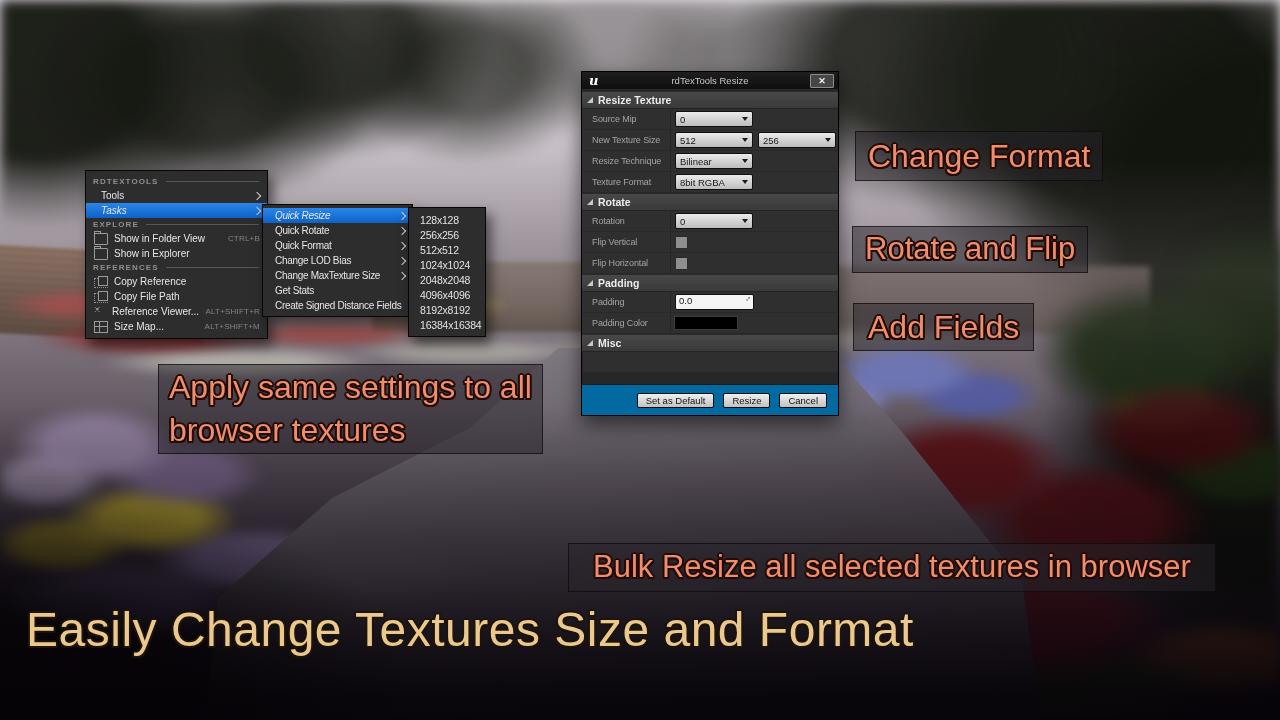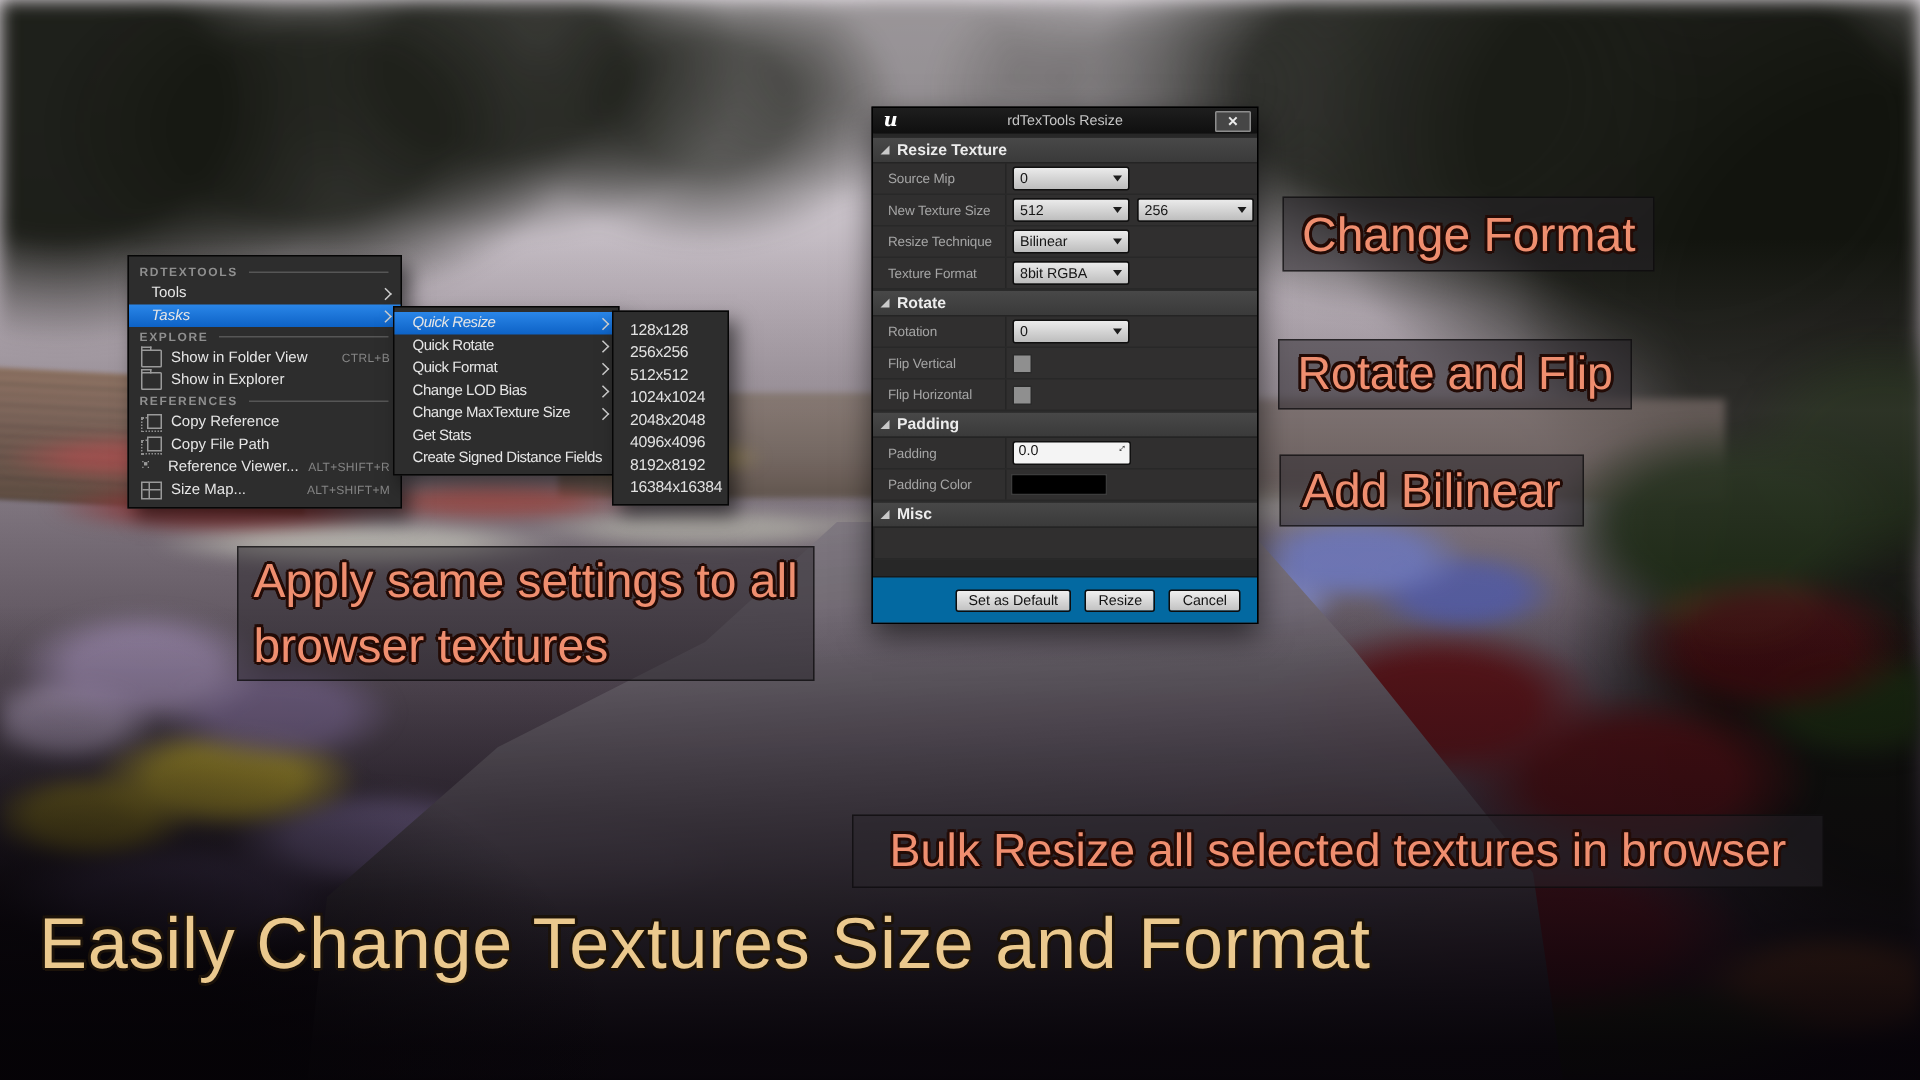--- a/index.html
+++ b/index.html
@@ -387,21 +387,21 @@
     </div>
     <div class="btnbar">
       <button class="btn">Set as Default</button>
       <button class="btn">Resize</button>
       <button class="btn">Cancel</button>
     </div>
   </div>
 
   <div class="callout c-format">Change Format</div>
   <div class="callout c-rotate">Rotate and Flip</div>
-  <div class="callout c-padding">Add Bilinear</div>
+  <div class="callout c-padding">Add Fields</div>
   <div class="callout c-apply">
     <span>Apply same settings to all</span>
     <span>browser textures</span>
   </div>
   <div class="callout c-bulk">Bulk Resize all selected textures in browser</div>
   <div class="c-easily">Easily Change Textures Size and Format</div>
 
 </div>
 
 </body></html>

